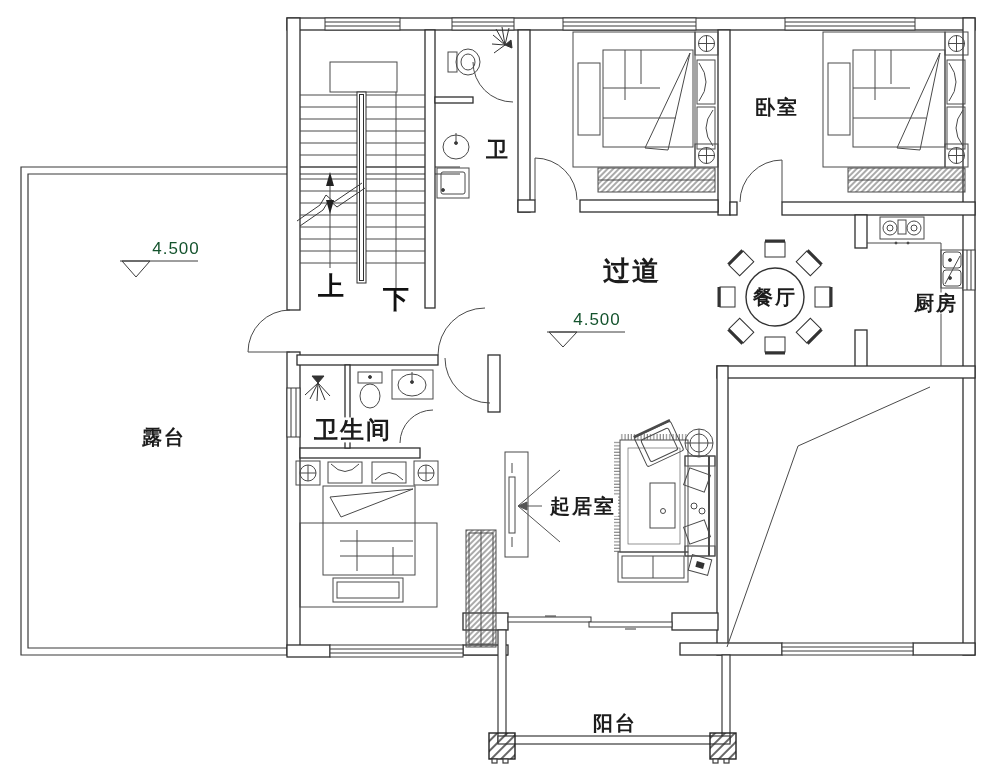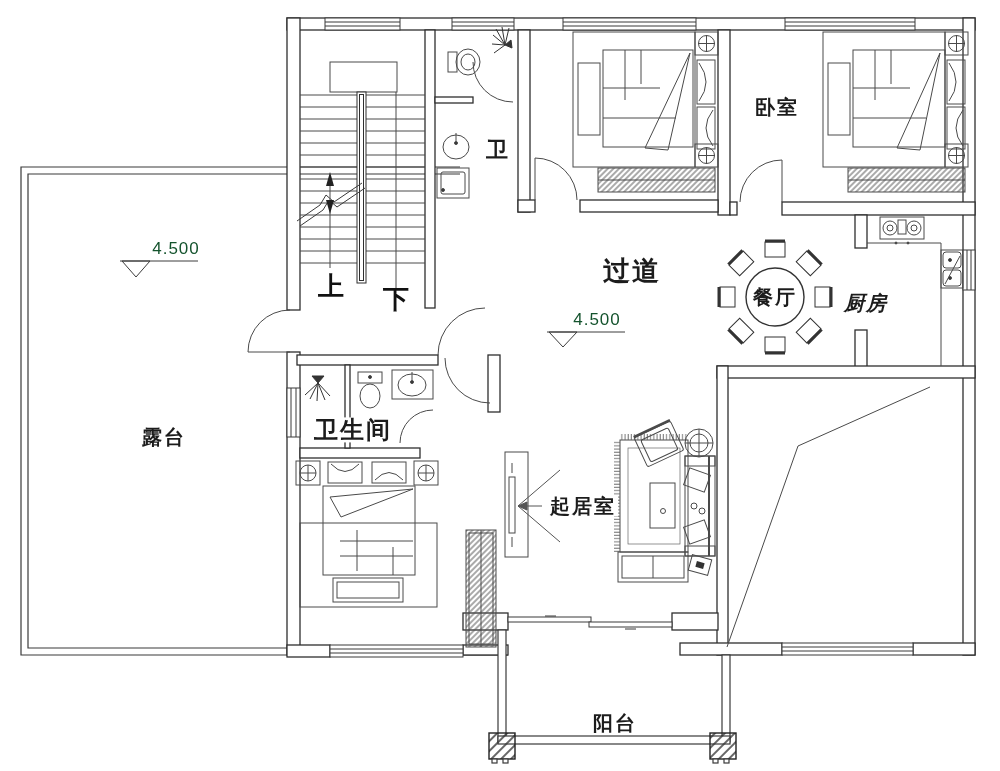--- a/index.html
+++ b/index.html
@@ -500,21 +500,21 @@
     <line x1="547" y1="332" x2="625" y2="332"></line>
     <path d="M549,332 L577,332 L563,347 Z"></path>
   </g>
 </svg>
 
 <div class="room-label lbl-28" style="left:164px;top:437px;">露台</div>
 <div class="room-label lbl-28" style="left:777px;top:107px;">卧室</div>
 <div class="room-label lbl-22" style="left:498px;top:150px;">卫</div>
 <div class="room-label lbl-27" style="left:610px;top:271px;margin-left:22px;">过道</div>
 <div class="room-label lbl-26" style="left:775px;top:297px;">餐厅</div>
-<div class="room-label lbl-28" style="left:866px;top:303px;font-style:italic;">厨房</div>
+<div class="room-label lbl-28" style="left:936px;top:303px;">厨房</div>
 <div class="room-label lbl-24" style="left:353px;top:430px;">卫生间</div>
 <div class="room-label lbl-26" style="left:583px;top:506px;">起居室</div>
 <div class="room-label lbl-28" style="left:615px;top:724px;font-family:Liberation Mono, monospace;">阳台</div>
 
 <div class="stair-label" style="left:331px;top:286px;">上</div>
 <div class="stair-label" style="left:396px;top:299px;">下</div>
 
 <div class="elev-label" style="left:176px;top:259px;">4.500</div>
 <div class="elev-label" style="left:597px;top:330px;">4.500</div>
 

